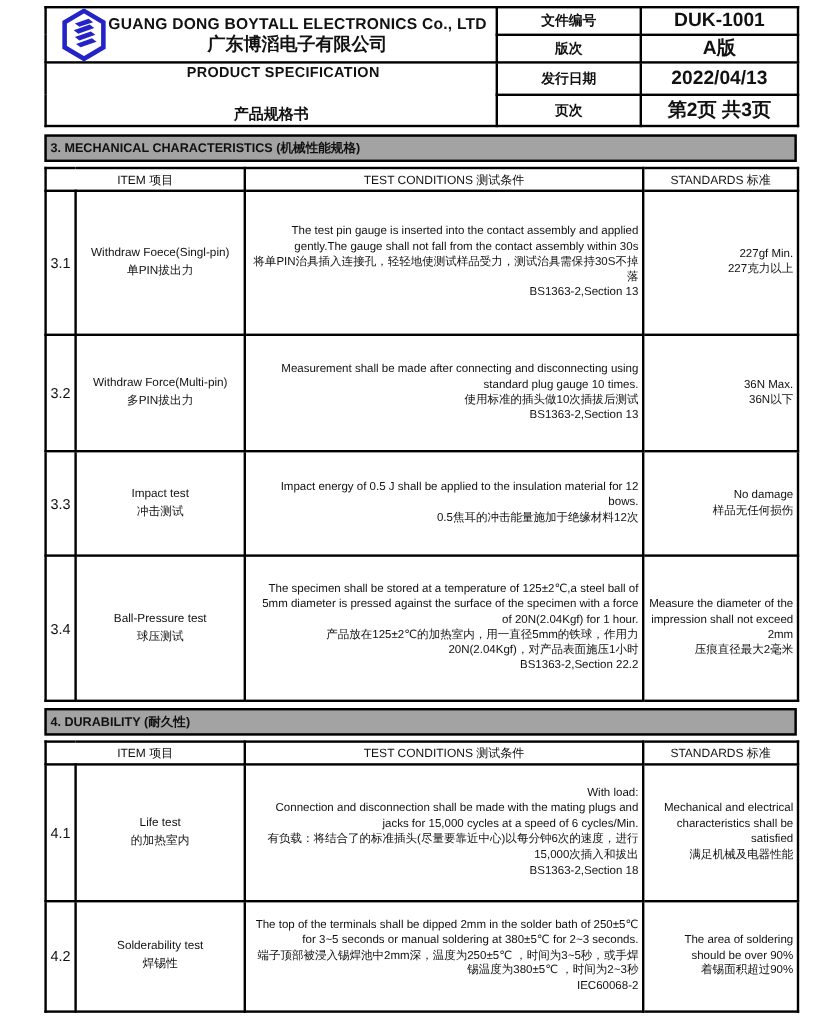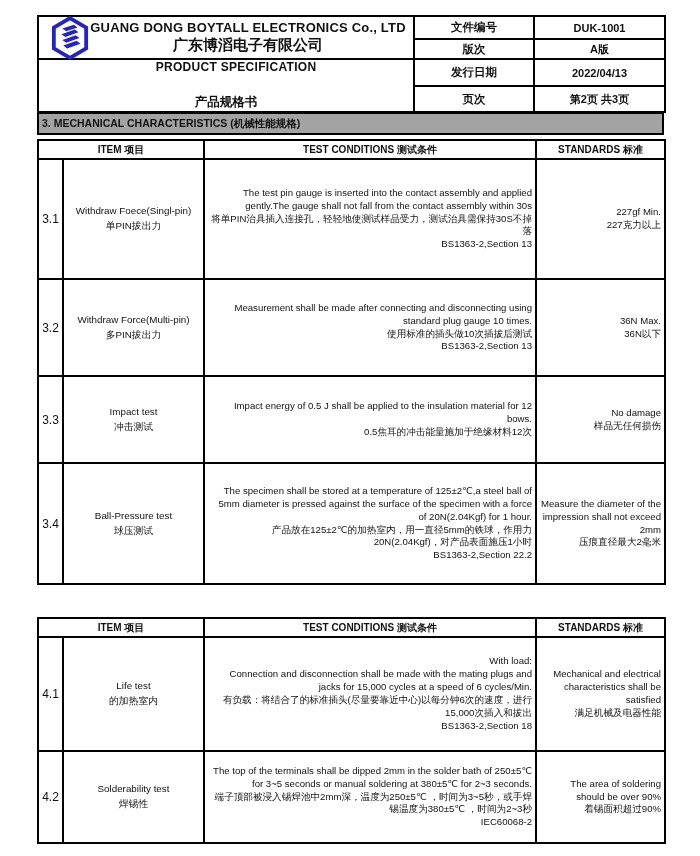--- a/index.html
+++ b/index.html
@@ -5,43 +5,43 @@
   :root { --logo-color: #2323c8; --ink: #111; }
   * { margin: 0; padding: 0; box-sizing: border-box; }
   html, body { background: #ffffff; }
   body { font-family: "Liberation Sans", "DejaVu Sans", sans-serif; color: var(--ink); }
   .page { position: relative; width: 700px; height: 856px; background: #fff; overflow: hidden; }
 
   table { border-collapse: collapse; table-layout: fixed; }
   td, th { border: 2px solid #000; color: var(--ink); }
 
   
-  .hdr { position: absolute; left: 37px; top: 15px; width: 627px; }
+  .hdr { position: absolute; left: 37px; top: 5px; width: 627px; }
   .hdr td { text-align: center; vertical-align: middle; }
   .company-cell { position: relative; }
   .logo-wrap { position: absolute; left: 12px; top: 0; height: 100%; display: flex; align-items: center; }
   .company-en { font-weight: bold; font-size: 13px; letter-spacing: 0.2px; }
   .company-cn { font-weight: bold; font-size: 15px; margin-top: 1px; }
   .title-en { font-weight: bold; font-size: 12px; letter-spacing: 0.3px; padding-left: 20px; }
   .title-cn { font-weight: bold; font-size: 12.5px; margin-top: 20px; }
   .meta-label { font-weight: bold; font-size: 11.5px; }
-  .meta-value { font-weight: bold; font-size: 11px; margin-left: 40px; }
+  .meta-value { font-weight: bold; font-size: 16px; margin-left: 40px; }
 
   
   .banner { position: absolute; left: 37px; width: 627px; height: 23px;
             border: 2px solid #000; display: flex; align-items: center;
             font-weight: bold; font-size: 10.5px; padding-left: 3px; background: #a3a3a3; }
   .banner3 { top: 112px; }
   .banner4 { top: 590px; }
 
   
   .spec { position: absolute; left: 37px; width: 627px; }
   .spec3 { top: 139px; }
   .spec4 { top: 617px; }
-  .spec th { font-weight: bold; font-size: 10px; height: 19px; text-align: center; vertical-align: middle; }
+  .spec th { font-weight: normal; font-size: 10px; height: 19px; text-align: center; vertical-align: middle; }
   .spec td { vertical-align: middle; }
   .c-no { text-align: center; font-size: 12px; }
   .c-item { text-align: center; font-size: 9.8px; line-height: 1.5; }
   .c-test, .c-std { font-size: 9.6px; line-height: 1.34; padding: 3px 3px 3px 4px; text-align: right; }
   .h120 { height: 120px; } .h97 { height: 97px; } .h87 { height: 87px; }
   .h121 { height: 121px; } .h114 { height: 114px; } .h92 { height: 92px; }
 </style>
 </head>
 <body>
 
@@ -166,20 +166,21 @@
         <div>BS1363-2,Section 22.2</div>
       </td>
       <td class="c-std">
         <div>Measure the diameter of the impression shall not exceed 2mm</div>
         <div>压痕直径最大2毫米</div>
       </td>
     </tr>
   </tbody>
     </table>
 
+  <div class="banner banner4">4. DURABILITY  (耐久性)</div>
 
   <table class="spec spec4">
     <colgroup>
         <col style="width:25px">
         <col style="width:141px">
         <col style="width:332px">
         <col style="width:129px">
       </colgroup>
     <tbody>
         <tr>

